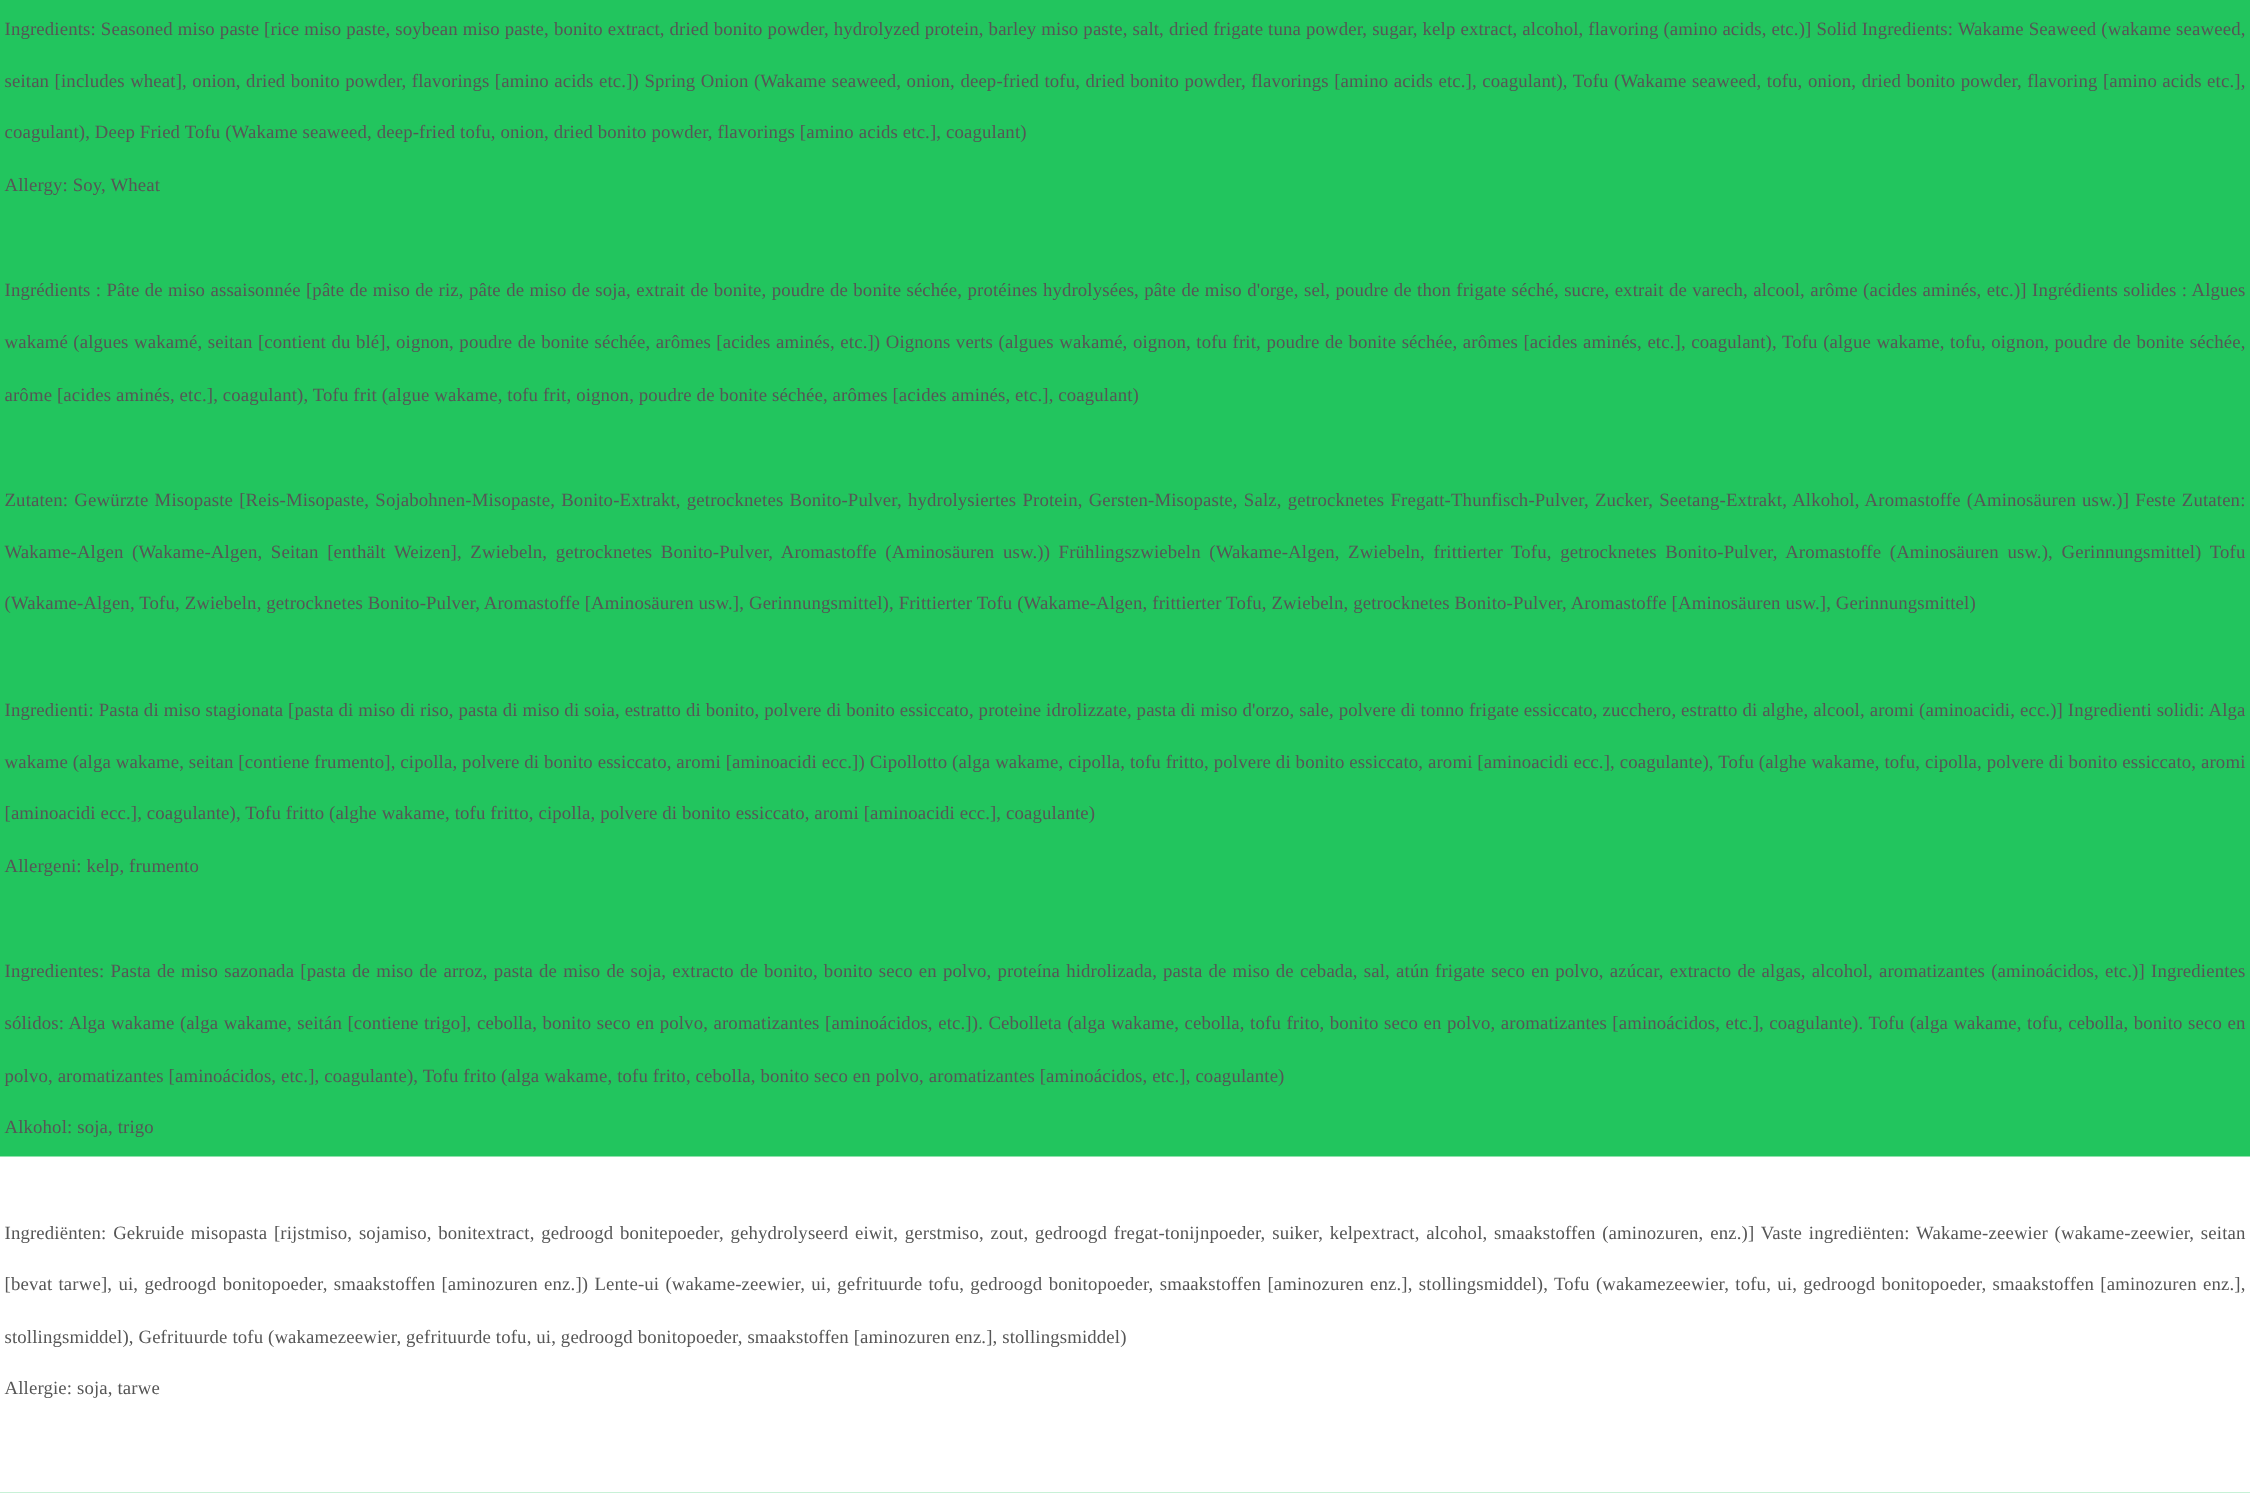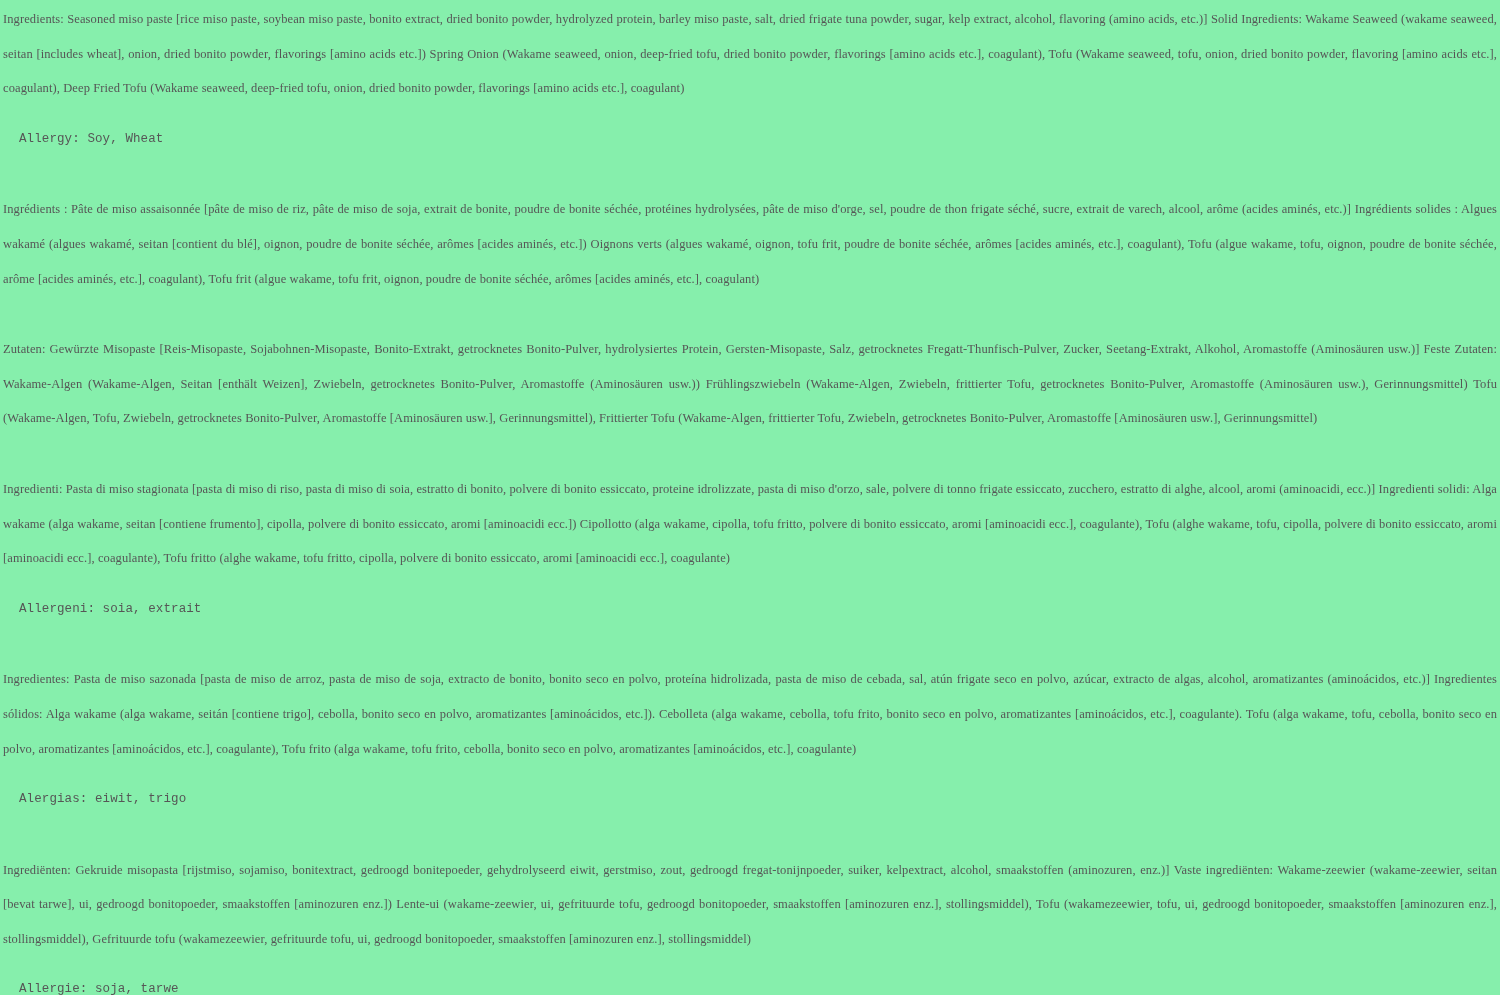--- a/index.html
+++ b/index.html
@@ -6,44 +6,43 @@
     margin: 0;
     padding: 0;
     background: #ffffff;
     width: 1500px;
     height: 995px;
     overflow: hidden;
   }
   .page {
     box-sizing: border-box;
     width: 1500px;
-    height: 995px;
+    height: 771px;
     padding: 2px 3px 0 3px;
-    background: #86efac;
+    background: #22c55e;
     font-family: "Liberation Serif", serif;
     font-size: 12.5px;
     line-height: 34.6px;
     color: #565656;
     letter-spacing: 0.1px;
   }
   section.lang-block {
     margin: 0 0 36px 0;
   }
   section.lang-block:last-child {
     margin-bottom: 0;
   }
   p.ingredients {
     margin: 0;
     text-align: justify;
     text-justify: inter-word;
   }
   p.allergy {
-    margin: 16px;
+    margin: 0;
     text-align: left;
-    font-family: Liberation Mono, monospace;
   }
 </style>
 </head>
 <body>
 
 <main class="page">
 
   <section class="lang-block">
     <p class="ingredients">Ingredients: Seasoned miso paste [rice miso paste, soybean miso paste, bonito extract, dried bonito powder, hydrolyzed protein, barley miso paste, salt, dried frigate tuna powder, sugar, kelp extract, alcohol, flavoring (amino acids, etc.)] Solid Ingredients: Wakame Seaweed (wakame seaweed, seitan [includes wheat], onion, dried bonito powder, flavorings [amino acids etc.]) Spring Onion (Wakame seaweed, onion, deep-fried tofu, dried bonito powder, flavorings [amino acids etc.], coagulant), Tofu (Wakame seaweed, tofu, onion, dried bonito powder, flavoring [amino acids etc.], coagulant), Deep Fried Tofu (Wakame seaweed, deep-fried tofu, onion, dried bonito powder, flavorings [amino acids etc.], coagulant)</p>
     <p class="allergy">Allergy: Soy, Wheat</p>
@@ -52,26 +51,26 @@
   <section class="lang-block">
     <p class="ingredients">Ingrédients : Pâte de miso assaisonnée [pâte de miso de riz, pâte de miso de soja, extrait de bonite, poudre de bonite séchée, protéines hydrolysées, pâte de miso d'orge, sel, poudre de thon frigate séché, sucre, extrait de varech, alcool, arôme (acides aminés, etc.)] Ingrédients solides : Algues wakamé (algues wakamé, seitan [contient du blé], oignon, poudre de bonite séchée, arômes [acides aminés, etc.]) Oignons verts (algues wakamé, oignon, tofu frit, poudre de bonite séchée, arômes [acides aminés, etc.], coagulant), Tofu (algue wakame, tofu, oignon, poudre de bonite séchée, arôme [acides aminés, etc.], coagulant), Tofu frit (algue wakame, tofu frit, oignon, poudre de bonite séchée, arômes [acides aminés, etc.], coagulant)</p>
   </section>
 
   <section class="lang-block">
     <p class="ingredients">Zutaten: Gewürzte Misopaste [Reis-Misopaste, Sojabohnen-Misopaste, Bonito-Extrakt, getrocknetes Bonito-Pulver, hydrolysiertes Protein, Gersten-Misopaste, Salz, getrocknetes Fregatt-Thunfisch-Pulver, Zucker, Seetang-Extrakt, Alkohol, Aromastoffe (Aminosäuren usw.)] Feste Zutaten: Wakame-Algen (Wakame-Algen, Seitan [enthält Weizen], Zwiebeln, getrocknetes Bonito-Pulver, Aromastoffe (Aminosäuren usw.)) Frühlingszwiebeln (Wakame-Algen, Zwiebeln, frittierter Tofu, getrocknetes Bonito-Pulver, Aromastoffe (Aminosäuren usw.), Gerinnungsmittel) Tofu (Wakame-Algen, Tofu, Zwiebeln, getrocknetes Bonito-Pulver, Aromastoffe [Aminosäuren usw.], Gerinnungsmittel), Frittierter Tofu (Wakame-Algen, frittierter Tofu, Zwiebeln, getrocknetes Bonito-Pulver, Aromastoffe [Aminosäuren usw.], Gerinnungsmittel)</p>
   </section>
 
   <section class="lang-block">
     <p class="ingredients">Ingredienti: Pasta di miso stagionata [pasta di miso di riso, pasta di miso di soia, estratto di bonito, polvere di bonito essiccato, proteine idrolizzate, pasta di miso d'orzo, sale, polvere di tonno frigate essiccato, zucchero, estratto di alghe, alcool, aromi (aminoacidi, ecc.)] Ingredienti solidi: Alga wakame (alga wakame, seitan [contiene frumento], cipolla, polvere di bonito essiccato, aromi [aminoacidi ecc.]) Cipollotto (alga wakame, cipolla, tofu fritto, polvere di bonito essiccato, aromi [aminoacidi ecc.], coagulante), Tofu (alghe wakame, tofu, cipolla, polvere di bonito essiccato, aromi [aminoacidi ecc.], coagulante), Tofu fritto (alghe wakame, tofu fritto, cipolla, polvere di bonito essiccato, aromi [aminoacidi ecc.], coagulante)</p>
-    <p class="allergy">Allergeni: soia, extrait</p>
+    <p class="allergy">Allergeni: kelp, frumento</p>
   </section>
 
   <section class="lang-block">
     <p class="ingredients">Ingredientes: Pasta de miso sazonada [pasta de miso de arroz, pasta de miso de soja, extracto de bonito, bonito seco en polvo, proteína hidrolizada, pasta de miso de cebada, sal, atún frigate seco en polvo, azúcar, extracto de algas, alcohol, aromatizantes (aminoácidos, etc.)] Ingredientes sólidos: Alga wakame (alga wakame, seitán [contiene trigo], cebolla, bonito seco en polvo, aromatizantes [aminoácidos, etc.]). Cebolleta (alga wakame, cebolla, tofu frito, bonito seco en polvo, aromatizantes [aminoácidos, etc.], coagulante). Tofu (alga wakame, tofu, cebolla, bonito seco en polvo, aromatizantes [aminoácidos, etc.], coagulante), Tofu frito (alga wakame, tofu frito, cebolla, bonito seco en polvo, aromatizantes [aminoácidos, etc.], coagulante)</p>
-    <p class="allergy">Alergias: eiwit, trigo</p>
+    <p class="allergy">Alkohol: soja, trigo</p>
   </section>
 
   <section class="lang-block">
     <p class="ingredients">Ingrediënten: Gekruide misopasta [rijstmiso, sojamiso, bonitextract, gedroogd bonitepoeder, gehydrolyseerd eiwit, gerstmiso, zout, gedroogd fregat-tonijnpoeder, suiker, kelpextract, alcohol, smaakstoffen (aminozuren, enz.)] Vaste ingrediënten: Wakame-zeewier (wakame-zeewier, seitan [bevat tarwe], ui, gedroogd bonitopoeder, smaakstoffen [aminozuren enz.]) Lente-ui (wakame-zeewier, ui, gefrituurde tofu, gedroogd bonitopoeder, smaakstoffen [aminozuren enz.], stollingsmiddel), Tofu (wakamezeewier, tofu, ui, gedroogd bonitopoeder, smaakstoffen [aminozuren enz.], stollingsmiddel), Gefrituurde tofu (wakamezeewier, gefrituurde tofu, ui, gedroogd bonitopoeder, smaakstoffen [aminozuren enz.], stollingsmiddel)</p>
     <p class="allergy">Allergie: soja, tarwe</p>
   </section>
 
 </main>
 
 </body></html>

